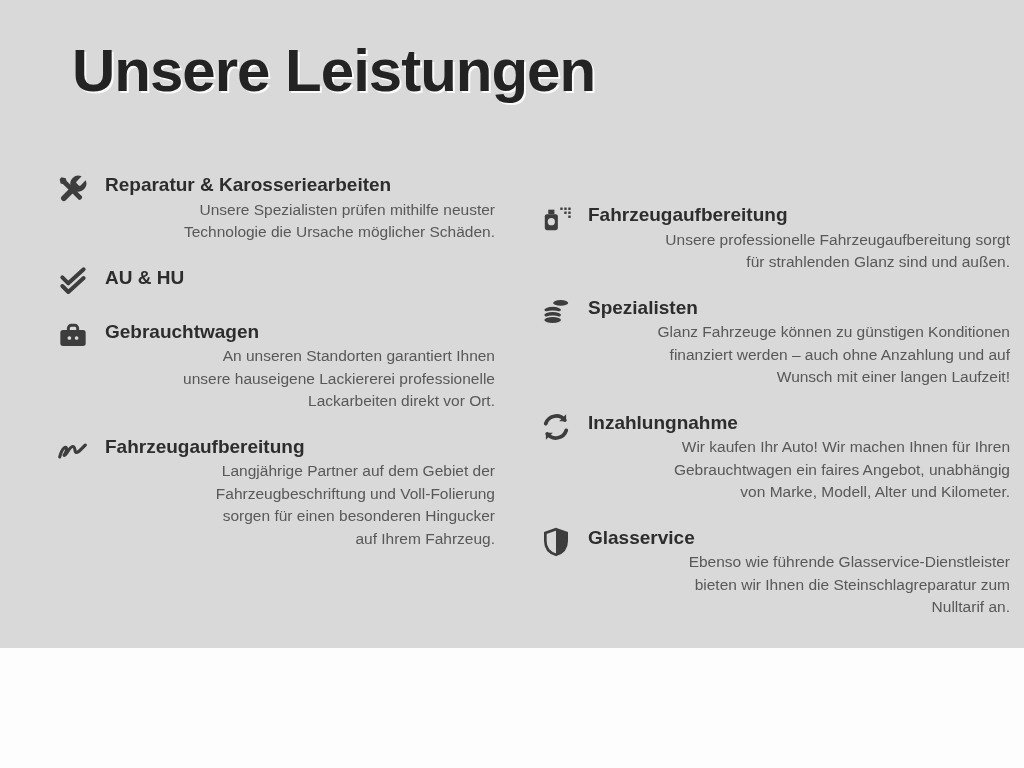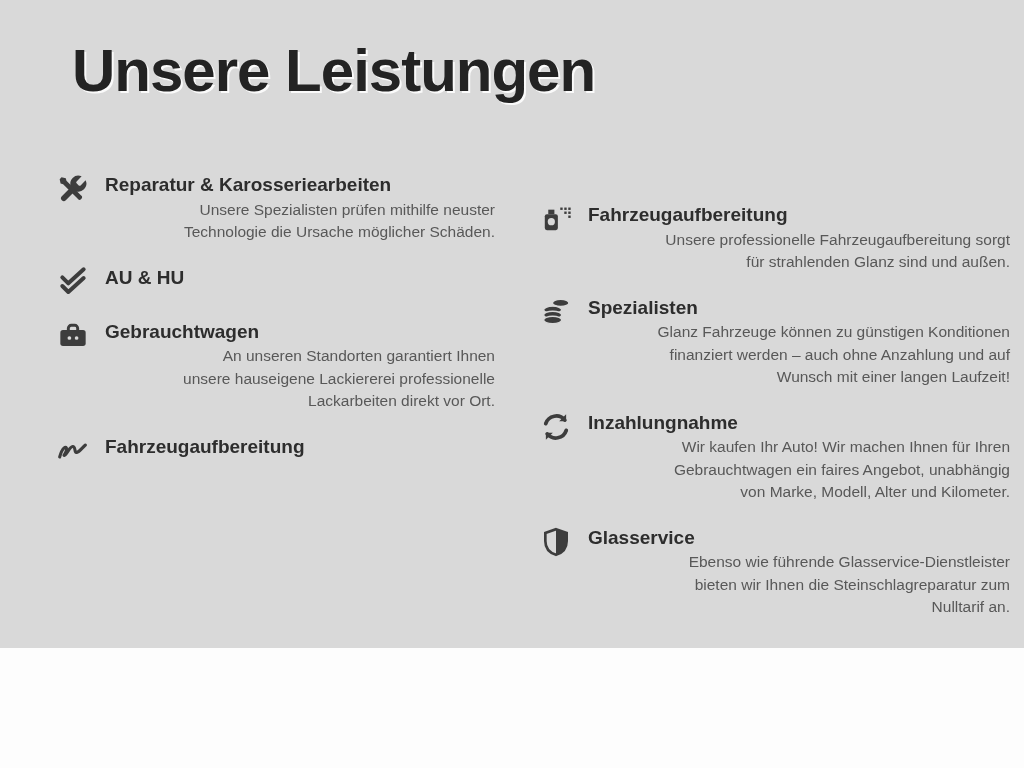--- a/index.html
+++ b/index.html
@@ -80,20 +80,24 @@
     </div>
 
     <div class="service">
       <span class="svc-icon">
         <svg viewBox="0 0 24 24" fill="none" stroke="#3d3d3d" stroke-width="2.3" stroke-linecap="round">
           <path d="M2 16.5C4 9 7.3 7.6 7.2 10.8c-.1 3-3 4.9-1.6 4.4 2.2-.8 3.6-6.4 6.2-6.6 2.3-.2 1 4.9 3 4.5 2-.4 4.3-3.8 6.5-5.6"></path>
         </svg>
       </span>
       <div class="svc-text">
         <div class="svc-heading">Fahrzeugaufbereitung</div>
+        <div class="svc-body">Langjährige Partner auf dem Gebiet der
+Fahrzeugbeschriftung und Voll-Folierung
+sorgen für einen besonderen Hingucker
+auf Ihrem Fahrzeug.</div>
       </div>
     </div>
 
   </div>
 
   <div class="col col-right">
 
     <div class="service">
       <span class="svc-icon">
         <svg viewBox="0 0 24 24">

